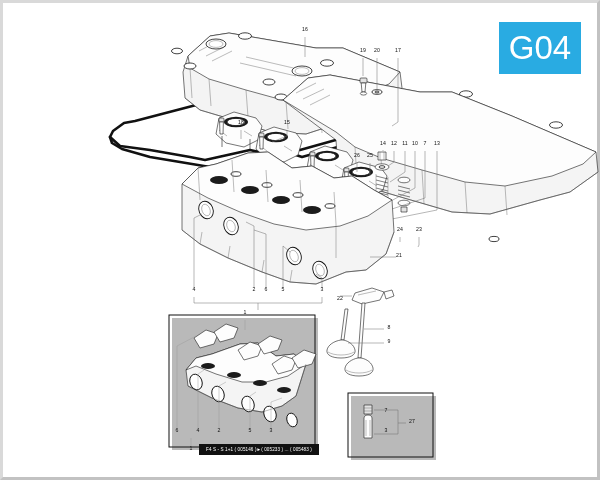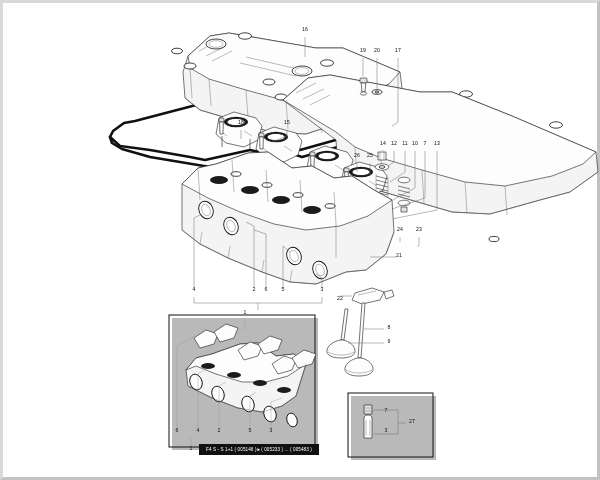--- a/index.html
+++ b/index.html
@@ -414,16 +414,17 @@
         <text x="250" y="432" class="num-b">5</text>
         <text x="271" y="432" class="num-b">3</text>
         <text x="191" y="450" class="num-b">1</text>
         <text x="386" y="412" class="num-b">7</text>
         <text x="386" y="432" class="num-b">3</text>
         <text x="412" y="423" class="num-b">27</text>
       </g>
 
   </svg>
 
+  <div class="badge">G04</div>
 
   <div class="pnbar">F4 S - S 1+1 ( 005146 )►( 005233 ) ... ( 005483 )</div>
 
 </div>
 
 </body></html>

